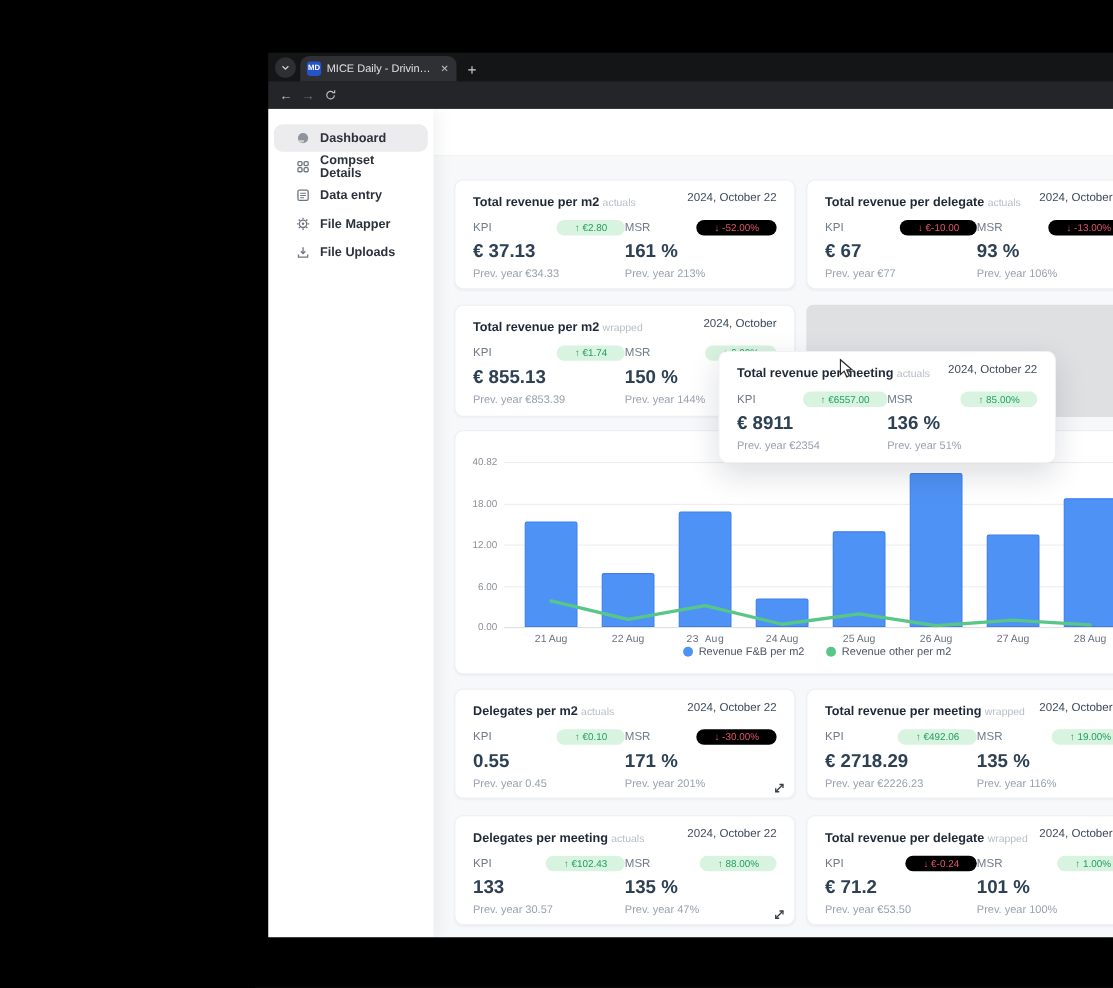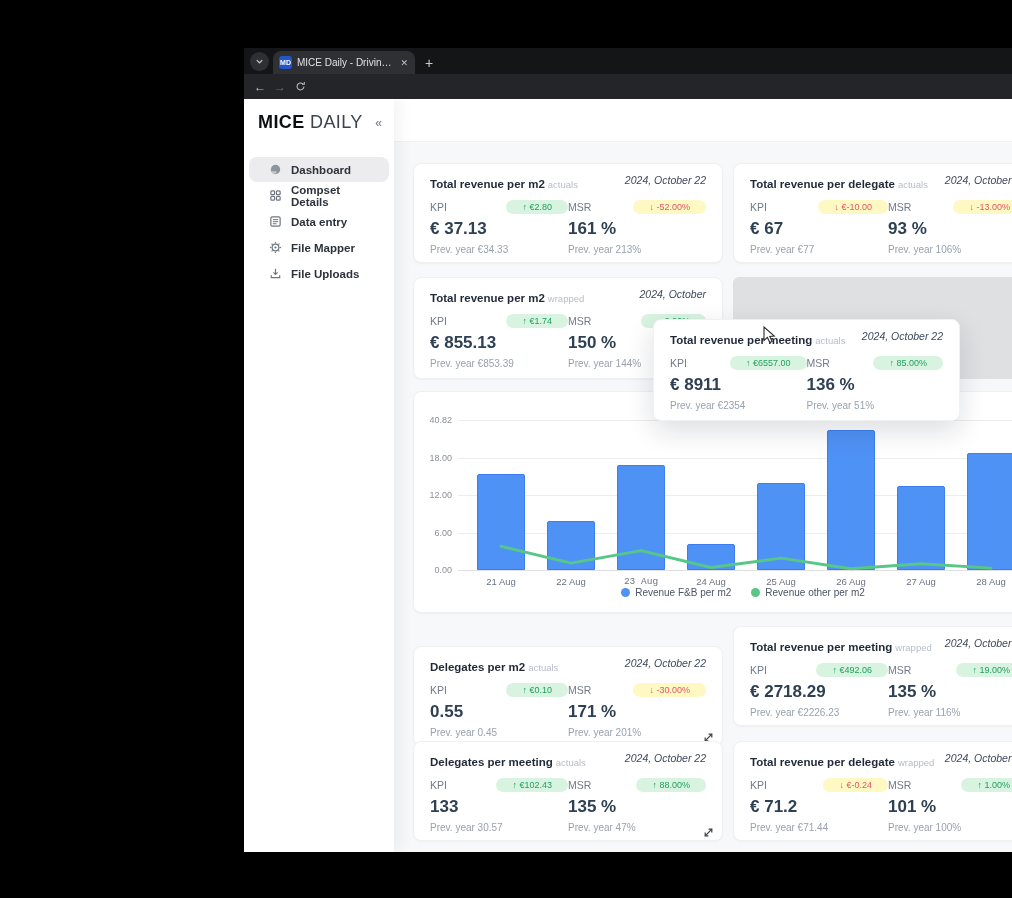--- a/index.html
+++ b/index.html
@@ -47,36 +47,36 @@
   .main-header{position:absolute;left:0;top:0;right:-300px;height:42px;background:#fff;
     border-bottom:1px solid #f1f2f4;}
 
   
   .card{position:absolute;width:310px;height:100px;background:#fff;border:1px solid #eef0f3;
     border-radius:8px;box-shadow:0 1px 2px rgba(16,24,40,.04);box-sizing:border-box;
     padding:10px 16px 0;}
   .card-head{display:flex;justify-content:space-between;align-items:flex-start;}
   .card-title{font-size:11.5px;font-weight:bold;color:#1f2937;}
   .card-suffix{font-size:9.5px;font-weight:400;color:#b6bec9;margin-left:3px;}
-  .card-date{font-size:10.5px;color:#3d4a5c;text-align:right;white-space:nowrap;font-style:italic;}
+  .card-date{font-size:10.5px;color:#3d4a5c;text-align:right;white-space:nowrap;}
   .card-cols{display:grid;grid-template-columns:1fr 1fr;column-gap:0;margin-top:8px;}
   .col-head{display:flex;justify-content:space-between;align-items:center;}
   .metric-label{font-size:10.5px;color:#6f7a8a;}
   .badge{font-size:9px;padding:2px 16px;border-radius:9px;white-space:nowrap;}
   .badge.up{background:#d9f3e1;color:#21a05d;}
-  .badge.down{background:#fef9c3;color:#e2556a;}
+  .badge.down{background:#000000;color:#e2556a;}
   .metric-value{font-size:17px;font-weight:600;color:#2e4053;margin-top:5px;}
   .metric-prev{font-size:10px;color:#98a2ae;margin-top:5px;}
   .resize-handle{position:absolute;right:8px;bottom:5px;width:11px;height:11px;}
 
   #card-0{left:19px;top:64px;} #card-1{left:339px;top:64px;}
   #card-2{left:19px;top:178px;height:102px;}
   #skeleton-card{position:absolute;left:339px;top:178px;width:310px;height:102px;
     background:#dfe0e2;border-radius:6px;}
-  #card-3{left:19px;top:547px;} #card-4{left:339px;top:527px;}
+  #card-3{left:19px;top:527px;} #card-4{left:339px;top:527px;}
   #card-5{left:19px;top:642px;} #card-6{left:339px;top:642px;}
   #tooltip-card{left:259px;top:220px;width:307px;height:102px;z-index:10;
     box-shadow:0 10px 28px rgba(16,24,40,.14);border:1px solid #f0f1f4;}
   .cursor{position:absolute;left:369px;top:227px;z-index:20;}
 
   
   #chart-card{position:absolute;left:19px;top:292px;width:660px;height:222px;background:#fff;
     border:1px solid #eef0f3;border-radius:8px;box-shadow:0 1px 2px rgba(16,24,40,.04);
     box-sizing:border-box;}
   .ytick{position:absolute;left:6px;width:32px;text-align:right;font-size:9px;color:#8b9096;}
@@ -118,27 +118,20 @@
       <svg width="11" height="11" viewBox="0 0 16 16">
         <path d="M13 8a5 5 0 1 1-1.6-3.7" fill="none" stroke="#c0c3c7" stroke-width="1.5"></path>
         <path d="M13.5 1.5v3.2h-3.2" fill="none" stroke="#c0c3c7" stroke-width="1.5"></path>
       </svg>
     </div>
   </div>
 
   <div class="app">
 
     <div class="sidebar">
-      <div class="logo-row">
-        <div class="logo">
-          <b>MICE</b>
-          <span>DAILY</span>
-        </div>
-        <div class="collapse">«</div>
-      </div>
       <div class="nav">
         <div class="nav-item active">
           <svg width="13" height="13" viewBox="0 0 14 14">
             <circle cx="7" cy="7" r="5" fill="#8d949e"></circle>
             <rect x="3" y="9" width="5" height="2.4" rx="1" fill="#c9ccd1"></rect>
           </svg>
           <span>Dashboard</span>
         </div>
         <div class="nav-item">
           <svg width="13" height="13" viewBox="0 0 14 14">
@@ -396,21 +389,21 @@
             <div><span class="card-title">Total revenue per delegate</span><span class="card-suffix">wrapped</span></div>
             <div class="card-date">2024, October 22</div>
           </div>
           <div class="card-cols">
             <div class="metric-col">
               <div class="col-head">
                 <span class="metric-label">KPI</span>
                 <span class="badge down">↓ €-0.24</span>
               </div>
               <div class="metric-value">€ 71.2</div>
-              <div class="metric-prev">Prev. year €71.44</div>
+              <div class="metric-prev">Prev. year €53.50</div>
             </div>
             <div class="metric-col">
               <div class="col-head">
                 <span class="metric-label">MSR</span>
                 <span class="badge up">↑ 1.00%</span>
               </div>
               <div class="metric-value">101 %</div>
               <div class="metric-prev">Prev. year 100%</div>
             </div>
           </div>

